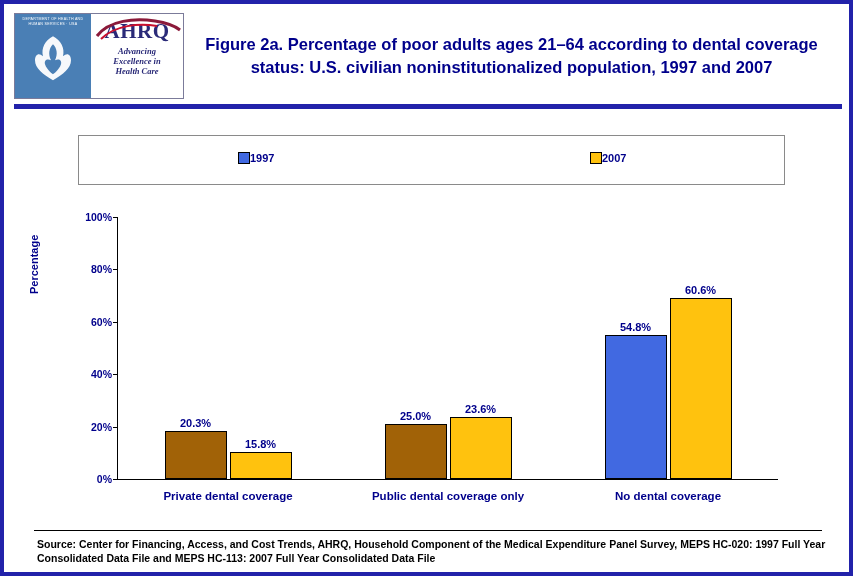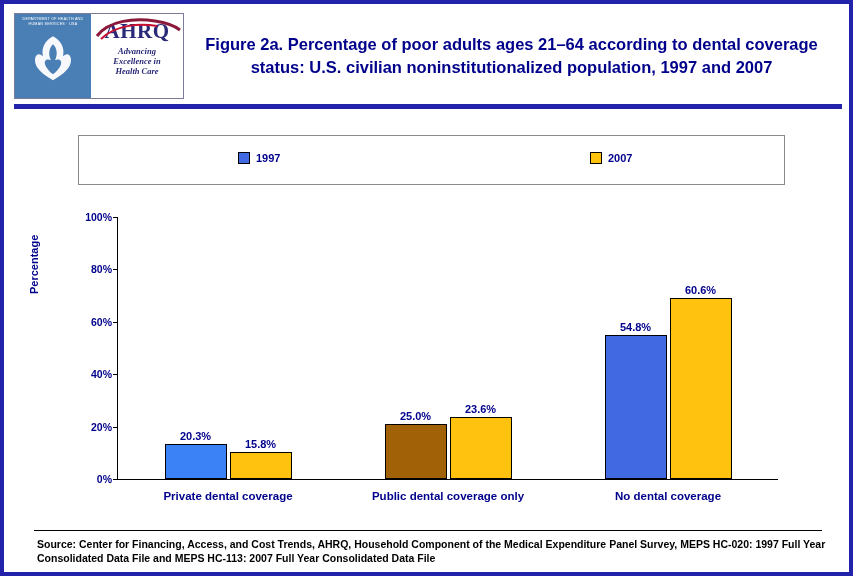--- a/index.html
+++ b/index.html
@@ -124,21 +124,21 @@
     height: 50px;
     box-sizing: border-box;
     border: 1px solid #8a8a8a;
     background: #ffffff;
   }
   .legend-entry {
     position: absolute;
     top: 16px;
     display: flex;
     align-items: center;
-    gap: 6px;
+    gap: 0;
     font-size: 11px;
     font-weight: bold;
     color: #00008b;
   }
   #legend-1997 { left: 159px; }
   #legend-2007 { left: 511px; }
   .legend-swatch {
     width: 10px;
     height: 10px;
     border: 1px solid #000000;
@@ -298,21 +298,21 @@
       <div class="y-tick-mark" style="top: 209.6px;"></div>
       <div class="y-tick-label" style="top: 157.2px;">40%</div>
       <div class="y-tick-mark" style="top: 157.2px;"></div>
       <div class="y-tick-label" style="top: 104.8px;">60%</div>
       <div class="y-tick-mark" style="top: 104.8px;"></div>
       <div class="y-tick-label" style="top: 52.4px;">80%</div>
       <div class="y-tick-mark" style="top: 52.4px;"></div>
       <div class="y-tick-label" style="top: 0px;">100%</div>
       <div class="y-tick-mark" style="top: 0px;"></div>
       <div class="group" style="left: 0px; width: 220px;">
-        <div class="bar bar-1997" style="height: 35px; background: #3b82f6;">
+        <div class="bar bar-1997" style="height: 48px; background: #a16207;">
           <div class="bar-label">20.3%</div>
         </div>
         <div class="bar bar-2007" style="height: 27px; background: rgb(255, 194, 14);">
           <div class="bar-label">15.8%</div>
         </div>
         <div class="cat-label">Private dental coverage</div>
       </div>
       <div class="group" style="left: 220px; width: 220px;">
         <div class="bar bar-1997" style="height: 55px; background: #a16207;">
           <div class="bar-label">25.0%</div>

